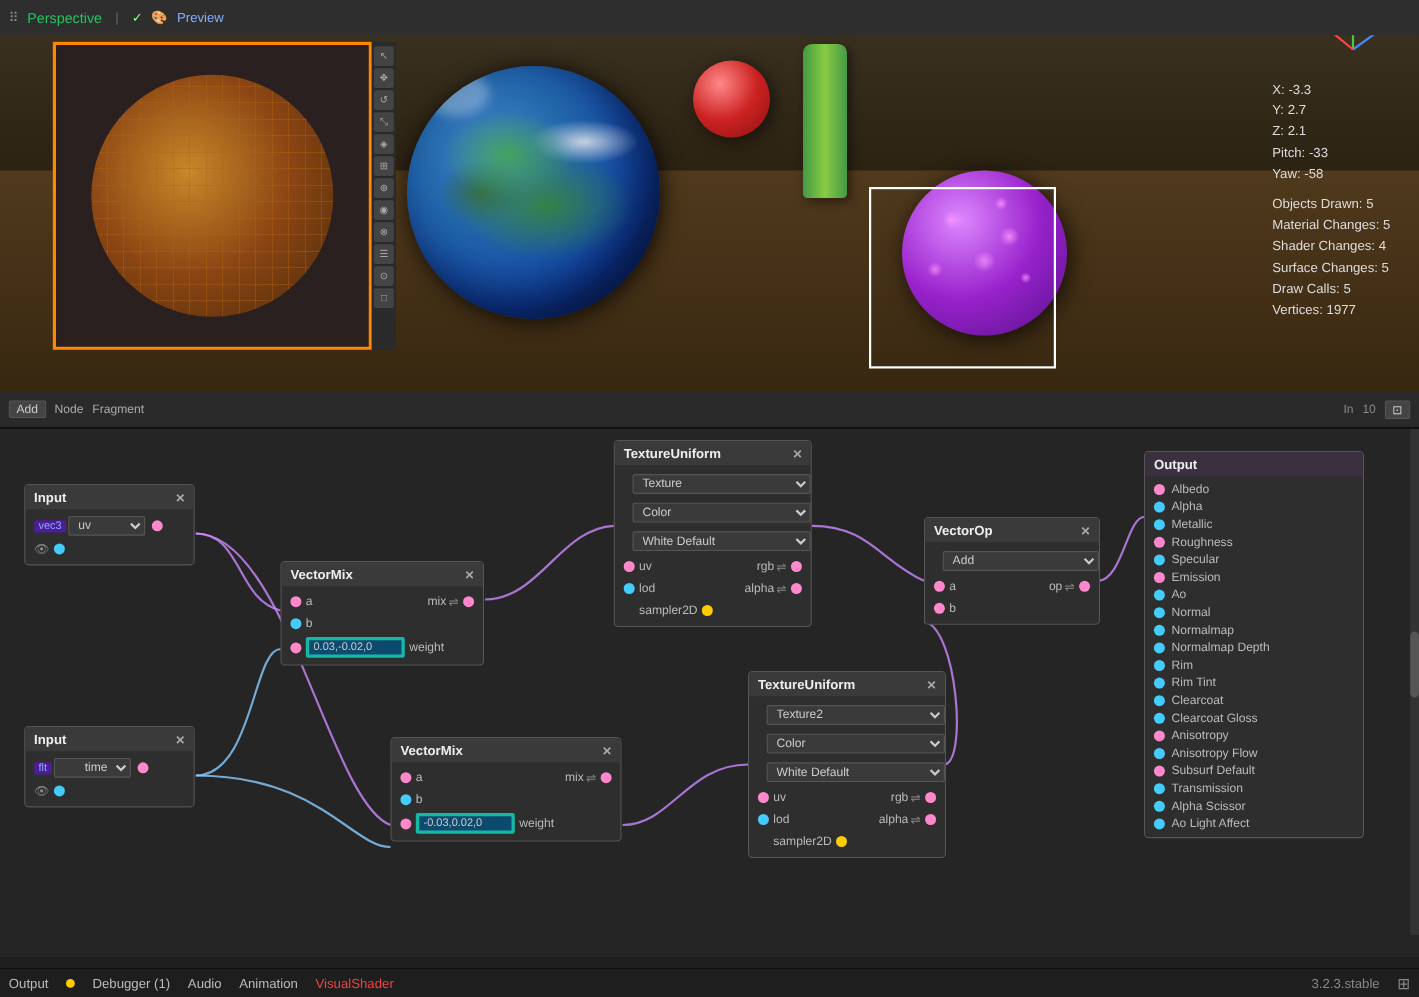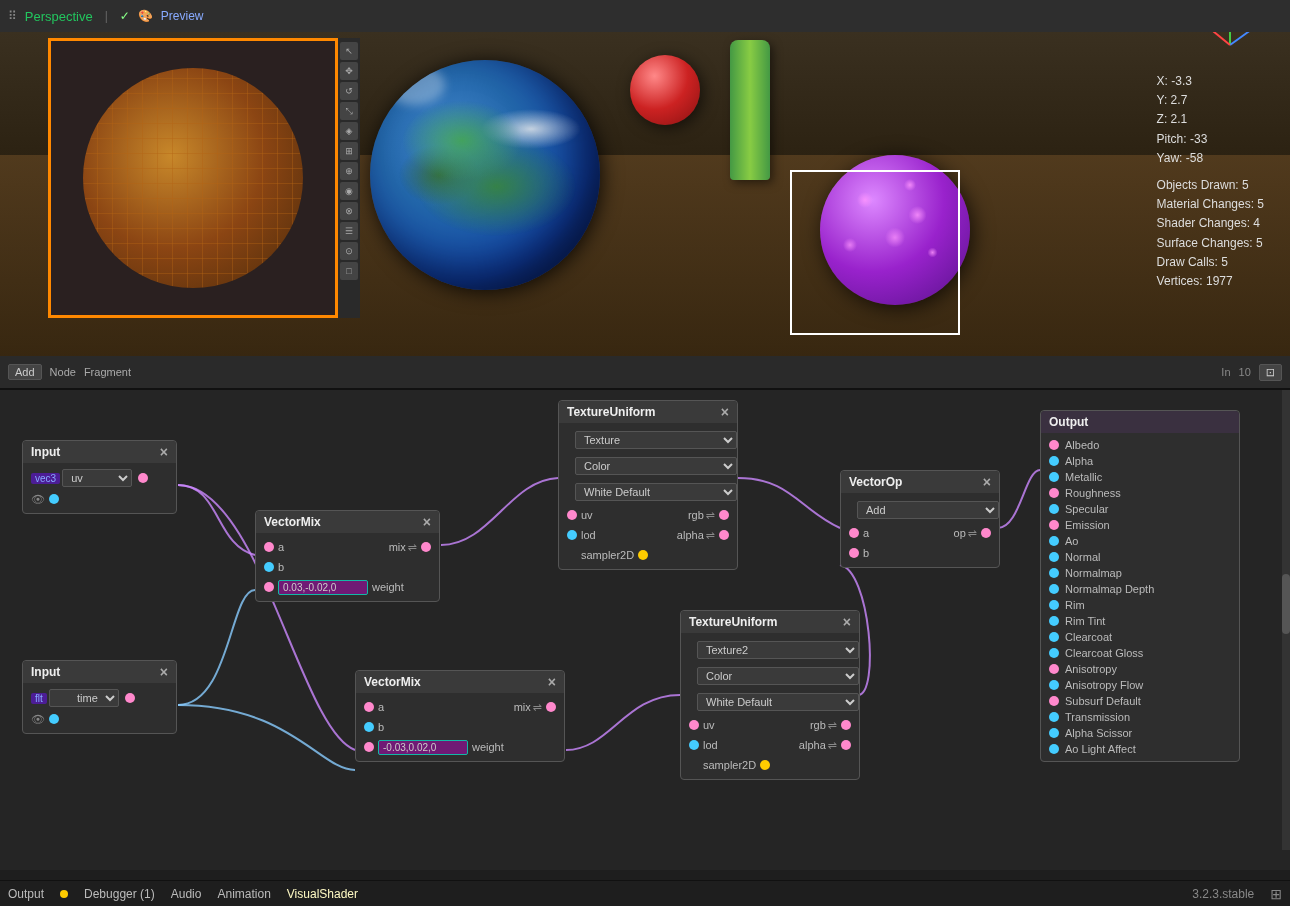--- a/index.html
+++ b/index.html
@@ -317,22 +317,22 @@
     .node-tag {
       background: #4c1d95;
       border-radius: 2px;
       padding: 0 4px;
       font-size: 10px;
       color: #88aaff;
       margin-right: 2px;
     }
 
     .node-input-val {
-      background: #701a75;
-      border: 1px solid #14b8a6;
+      background: #0c4a6e;
+      border: 3px solid #14b8a6;
       border-radius: 2px;
       color: #ccc;
       font-size: 10px;
       padding: 1px 4px;
       width: 80px;
     }
 
     
     #node-output .node-header { background: #3a3040; }
     .out-row {
@@ -351,21 +351,21 @@
       background: #1e1e1e;
       border-top: 1px solid #111;
       display: flex;
       align-items: center;
       padding: 0 8px;
       gap: 16px;
       font-size: 12px;
       z-index: 100;
     }
     .status-tab { color: #bbb; cursor: pointer; }
-    .status-tab-active { color: #fef9c3; cursor: pointer; }
+    .status-tab-active { color: #ef4444; cursor: pointer; }
     .status-dot { width: 8px; height: 8px; border-radius: 50%; background: #ffcc00; display: inline-block; }
     .status-version { margin-left: auto; color: #888; }
     .status-icon { color: #888; font-size: 14px; }
 
     
     #scrollbar {
       position: absolute;
       right: 0; top: 0;
       width: 8px; height: 460px;
       background: #333;

